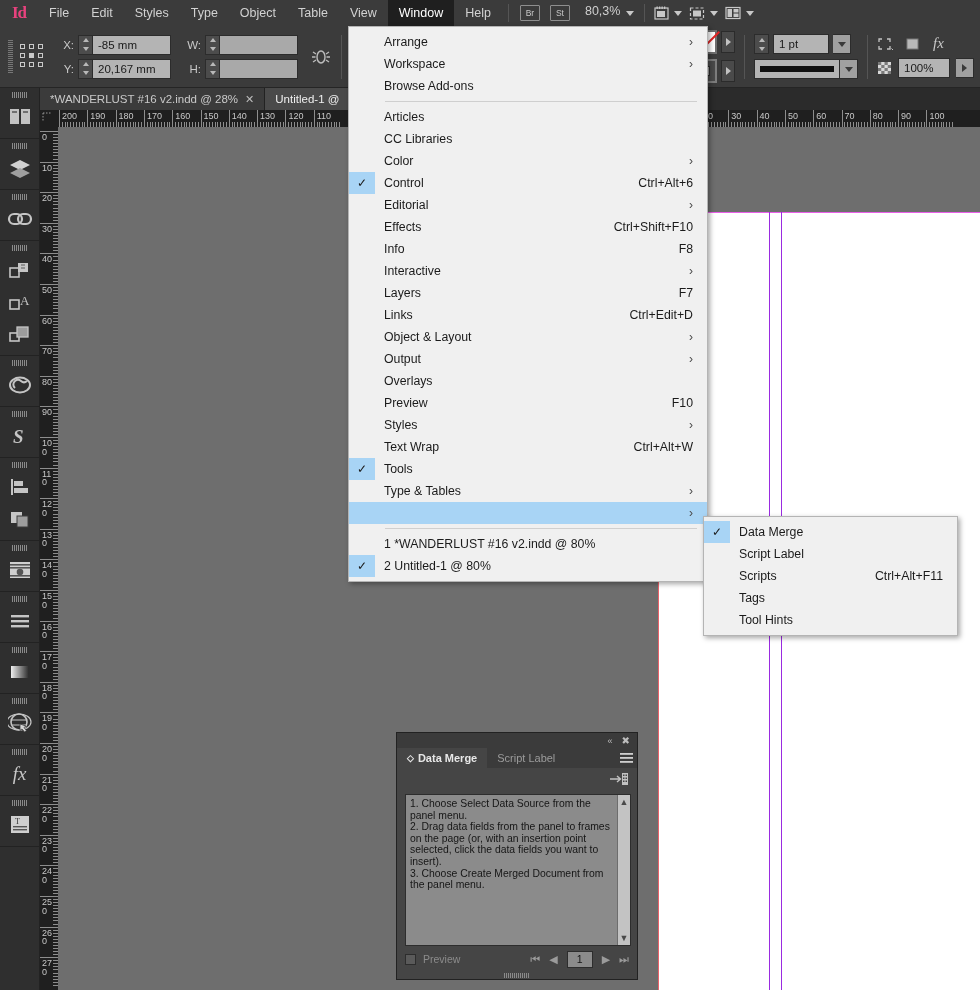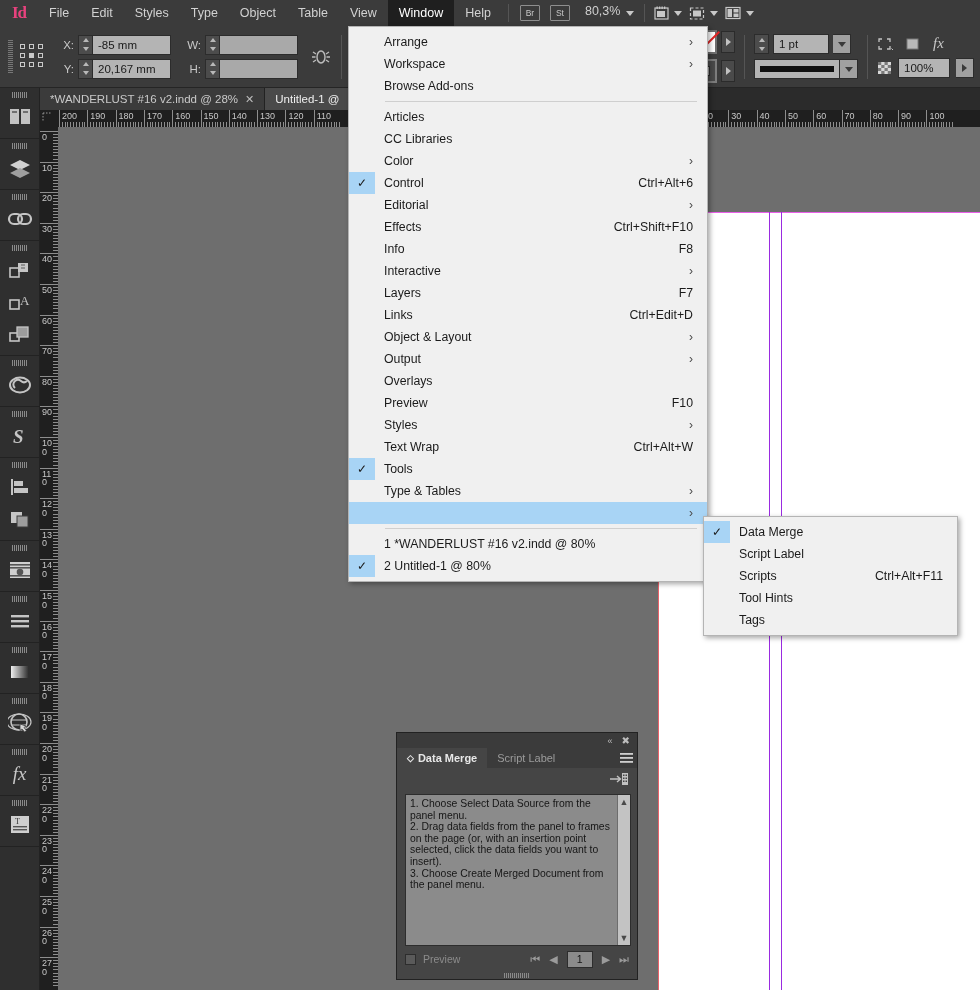--- a/index.html
+++ b/index.html
@@ -1269,25 +1269,25 @@
         <span class="chk"></span>
         <span class="mlabel">Script Label</span>
       </div>
       <div class="mrow">
         <span class="chk"></span>
         <span class="mlabel">Scripts</span>
         <span class="mshort">Ctrl+Alt+F11</span>
       </div>
       <div class="mrow">
         <span class="chk"></span>
+        <span class="mlabel">Tags</span>
+      </div>
+      <div class="mrow">
+        <span class="chk"></span>
         <span class="mlabel">Tool Hints</span>
-      </div>
-      <div class="mrow">
-        <span class="chk"></span>
-        <span class="mlabel">Tags</span>
       </div>
     </div>
 
   <div class="dmpanel">
     <div class="dmtitlebar">
       <span>«</span>
       <span style="font-size:10px">✖</span>
     </div>
     <div class="dmtabs">
       <div class="dmtab sel">

